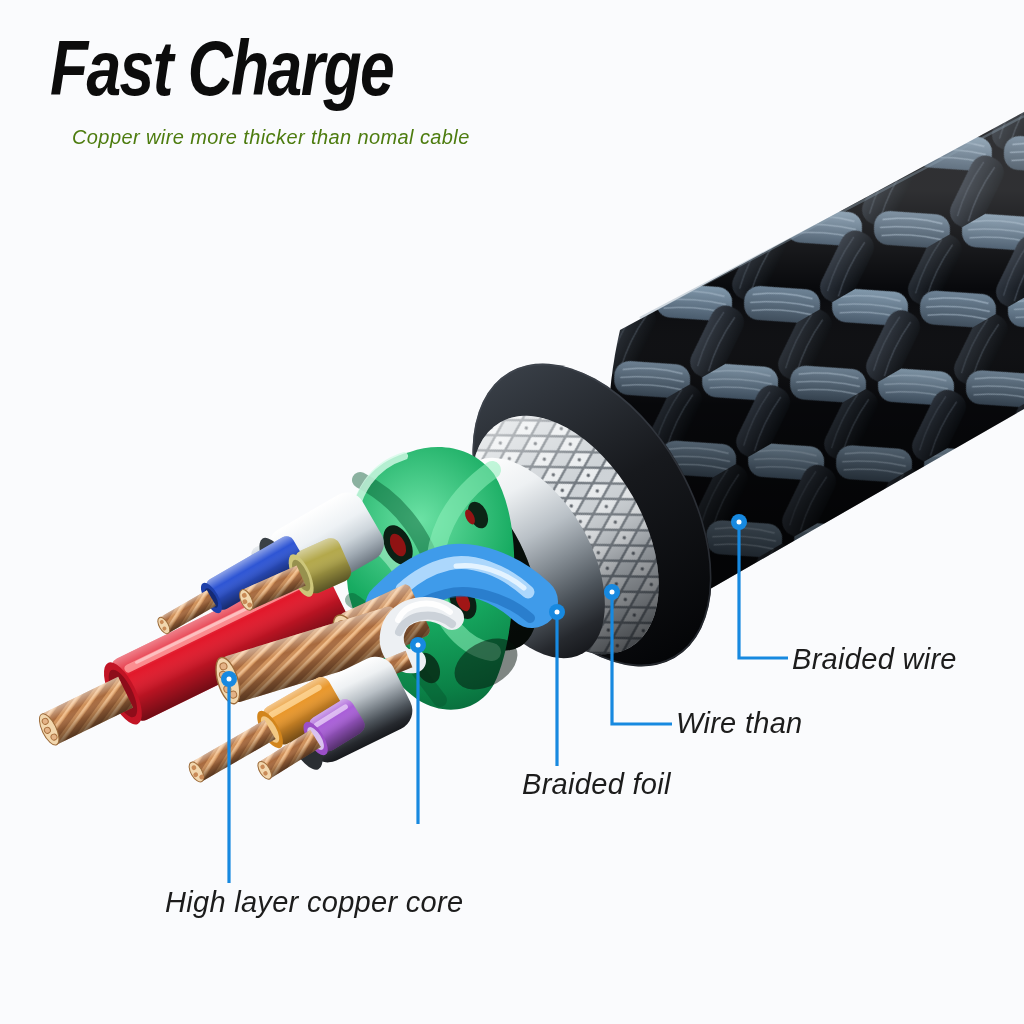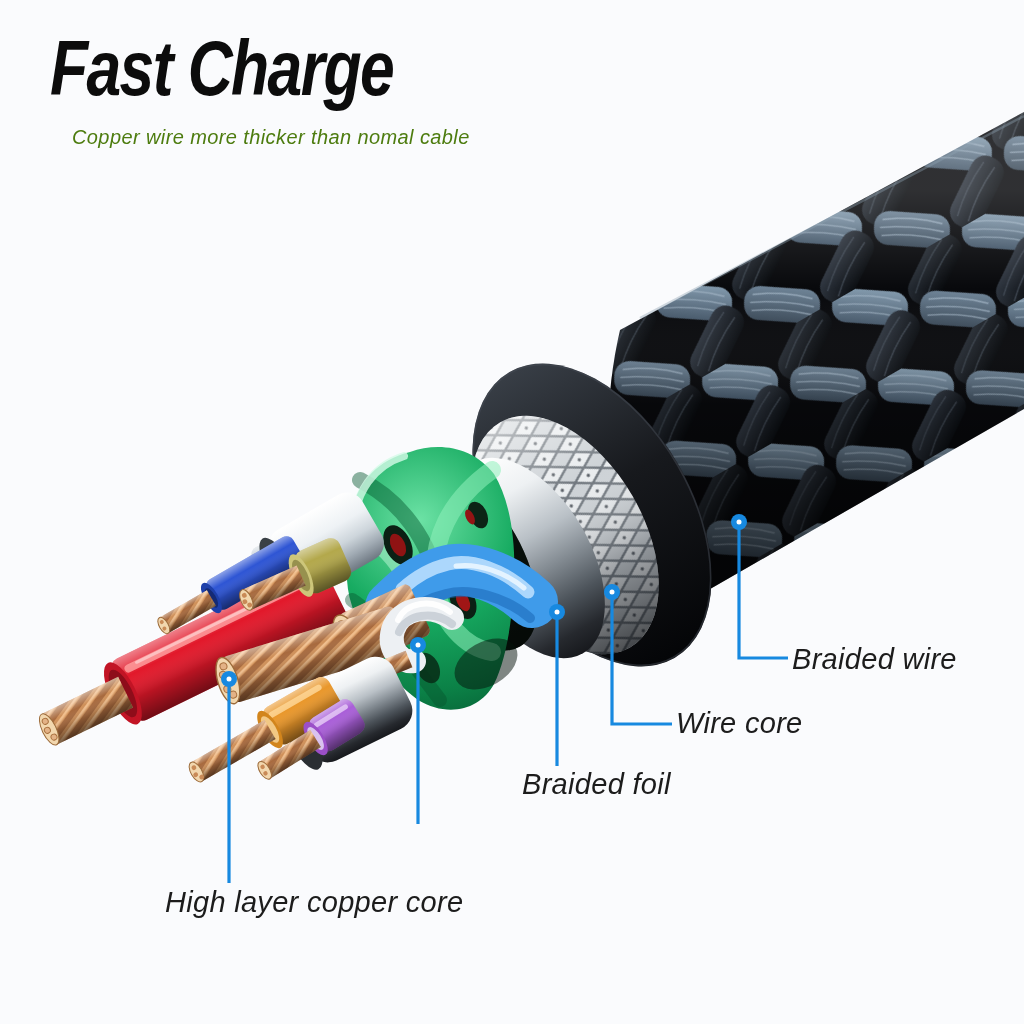--- a/index.html
+++ b/index.html
@@ -319,17 +319,17 @@
           <circle cx="229" cy="679" r="8" fill="#1789e0"></circle>
           <circle cx="229" cy="679" r="2.5" fill="#fff"></circle>
         </g>
   </g>
 </svg>
 
 <div class="title">Fast Charge</div>
 <div class="subtitle">Copper wire more thicker than nomal cable</div>
 
 <div class="callout-label lbl-braided">Braided wire</div>
-<div class="callout-label lbl-mesh">Wire core</div>
+<div class="callout-label lbl-mesh">Wire than</div>
 <div class="callout-label lbl-foil">Braided foil</div>
 <div class="callout-label lbl-copper">High layer copper core</div>
 
 </div>
 
 </body></html>

